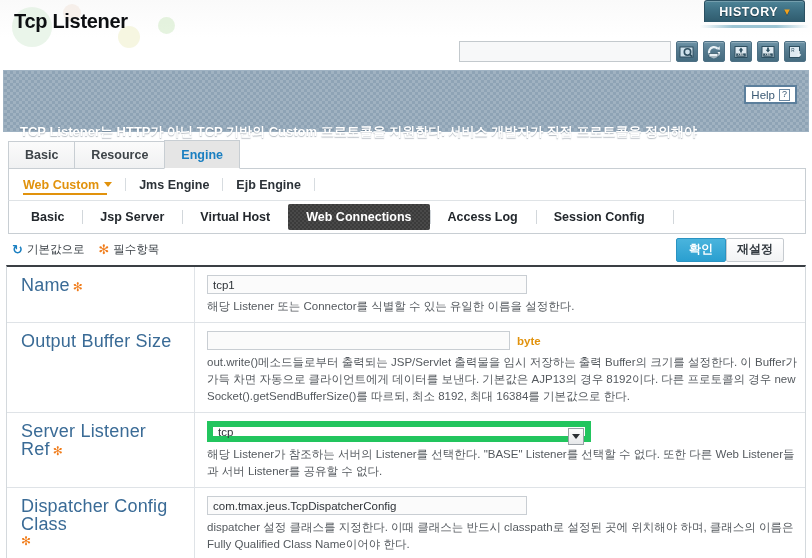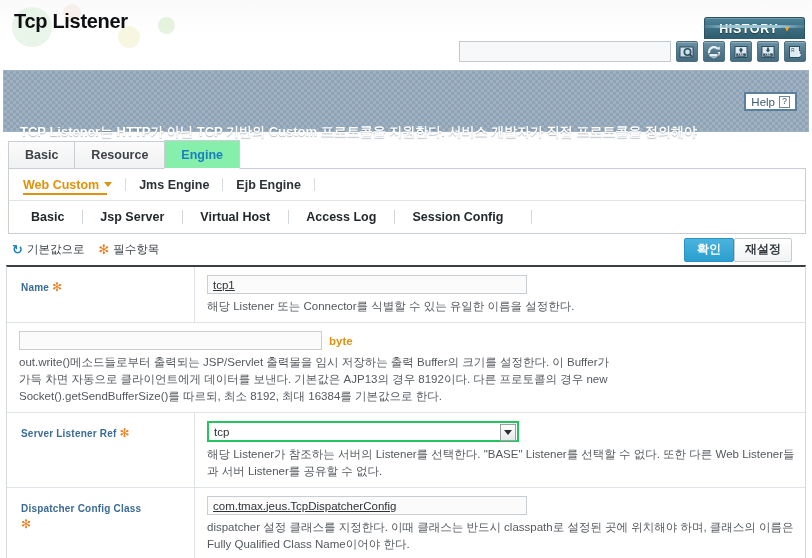--- a/index.html
+++ b/index.html
@@ -45,21 +45,21 @@
     font-weight: bold;
     color: #0d0f12;
     letter-spacing: -0.3px;
     white-space: nowrap;
     z-index: 3;
   }
 
   
   .history-btn {
     position: absolute;
-    right: 7px; top: 17px;
+    right: 7px; top: 0;
     width: 101px; height: 22px;
     border-radius: 3px 3px 0 0;
     background: linear-gradient(to bottom, #4e8497 0%, #3d6f83 45%, #2f5b6d 100%);
     border: 1px solid #2a5062;
     border-bottom: none;
     box-shadow: inset 0 1px 0 rgba(255,255,255,.22);
     display: flex; align-items: center; justify-content: center;
     gap: 6px;
   }
   .history-btn .lbl {
@@ -127,21 +127,21 @@
     width: 690px;
     color: #ffffff;
     font-size: 13px;
     font-weight: bold;
     line-height: 22px;
     text-shadow: 0 1px 1px rgba(40,60,80,.35);
     margin-top: 36px;
   }
   .help-btn {
     position: absolute;
-    right: 11px; top: 21px;
+    right: 11px; top: 14px;
     height: 19px;
     padding: 0 5px;
     border: 2px solid #5c7f9c;
     background: #ffffff;
     display: flex; align-items: center; gap: 4px;
   }
   .help-btn .t { font-size: 11.5px; color: #3c5a74; font-weight: normal; }
   .help-btn .q {
     font-size: 9px; color: #3c5a74;
     border: 1px solid #6a88a3;
@@ -175,21 +175,21 @@
     color: #3e4449;
     background: linear-gradient(to bottom, #fbfbfb, #f0f1f2);
     border: 1px solid #c8ced3;
     border-bottom: 1px solid #c8ced3;
     margin-right: -1px;
     position: relative;
     z-index: 1;
   }
   .tab.active {
     color: #1a7fc1;
-    background: #86efac;
+    background: #e5e5e5;
     border-bottom-color: #ffffff;
     z-index: 3;
     height: 29px;
   }
 
   
   .engine-row {
     margin: 0 6px 0 8px;
     height: 31px;
     border-left: 1px solid #c8ced3;
@@ -298,21 +298,21 @@
     margin-right: 0;
   }
   .btn-secondary {
     height: 24px; min-width: 54px;
     padding: 0 10px;
     background: linear-gradient(to bottom, #ffffff, #f2f3f4);
     border: 1px solid #c6cbd0;
     border-radius: 2px;
     color: #333a40; font-size: 12px; font-weight: bold;
     display: flex; align-items: center; justify-content: center;
-    margin-right: 12px;
+    margin-right: 20px;
   }
 
   
   .form {
     margin: 0 6px;
     border-top: 2px solid #3a3f44;
     border-left: 1px solid #d4d9dd;
     border-right: 1px solid #d4d9dd;
   }
   .row {
@@ -321,22 +321,22 @@
     min-height: 44px;
   }
   .row .lbl-cell {
     width: 188px;
     flex: 0 0 188px;
     padding: 10px 8px 8px 14px;
     border-right: 1px solid #dfe3e7;
     background: #ffffff;
   }
   .row .lbl-cell .txt {
-    font-size: 10px;
-    font-weight: bold;
+    font-size: 18px;
+    font-weight: normal;
     color: #3a6b96;
     line-height: 17px;
     letter-spacing: .2px;
   }
   .req {
     color: #f07c1a; font-size: 12px; font-weight: normal;
     margin-left: 3px;
   }
   .row .val-cell {
     flex: 1;
@@ -348,31 +348,30 @@
   }
   .txtbox {
     height: 19px;
     border: 1px solid #c9ced3;
     background: #fbfbfb;
     font-size: 11.5px;
     color: #2e3338;
     padding: 0 5px;
     font-family: "Liberation Sans", sans-serif;
     outline: none;
-    text-decoration: underline;
   }
   .txtbox.w1 { width: 320px; }
   .txtbox.w2 { width: 303px; }
   .txtbox.w3 { width: 320px; }
   .unit {
     color: #e1920c; font-size: 11.5px; font-weight: bold;
   }
   .selbox {
-    width: 312px; height: 21px;
-    border: 2px solid #22c55e;
+    width: 384px; height: 21px;
+    border: 6px solid #22c55e;
     background: #ffffff;
     font-size: 11.5px; color: #2e3338;
     display: flex; align-items: center;
     padding: 0 12px 0 5px;
     position: relative;
   }
   .selbox .arrow-btn {
     position: absolute;
     right: 1px; top: 1px;
     width: 16px; height: 17px;
@@ -500,20 +499,23 @@
   <div class="subtabs">
     <div class="sub">
       <span>Basic</span>
     </div>
     <div class="sub">
       <span>Jsp Server</span>
     </div>
     <div class="sub">
       <span>Virtual Host</span>
     </div>
+    <div class="sub active">
+      <span>Web Connections</span>
+    </div>
     <div class="sub">
       <span>Access Log</span>
     </div>
     <div class="sub">
       <span>Session Config</span>
     </div>
     <div class="endbar"></div>
   </div>
 
   <div class="actionbar">
@@ -542,20 +544,23 @@
       </div>
       <div class="val-cell">
         <div class="field-line">
           <input class="txtbox w1" type="text" value="tcp1" style="">
         </div>
         <div class="desc">해당 Listener 또는 Connector를 식별할 수 있는 유일한 이름을 설정한다.</div>
       </div>
     </div>
 
     <div class="row">
+      <div class="lbl-cell">
+        <span class="txt">Output Buffer Size</span>
+      </div>
       <div class="val-cell">
         <div class="field-line">
           <input class="txtbox w2" type="text" value="" style="">
           <span class="unit">byte</span>
         </div>
         <div class="desc">out.write()메소드들로부터 출력되는 JSP/Servlet 출력물을 임시 저장하는 출력 Buffer의 크기를 설정한다. 이 Buffer가 가득 차면 자동으로 클라이언트에게 데이터를 보낸다. 기본값은 AJP13의 경우 8192이다. 다른 프로토콜의 경우 new Socket().getSendBufferSize()를 따르되, 최소 8192, 최대 16384를 기본값으로 한다.</div>
       </div>
     </div>
 
     <div class="row">

